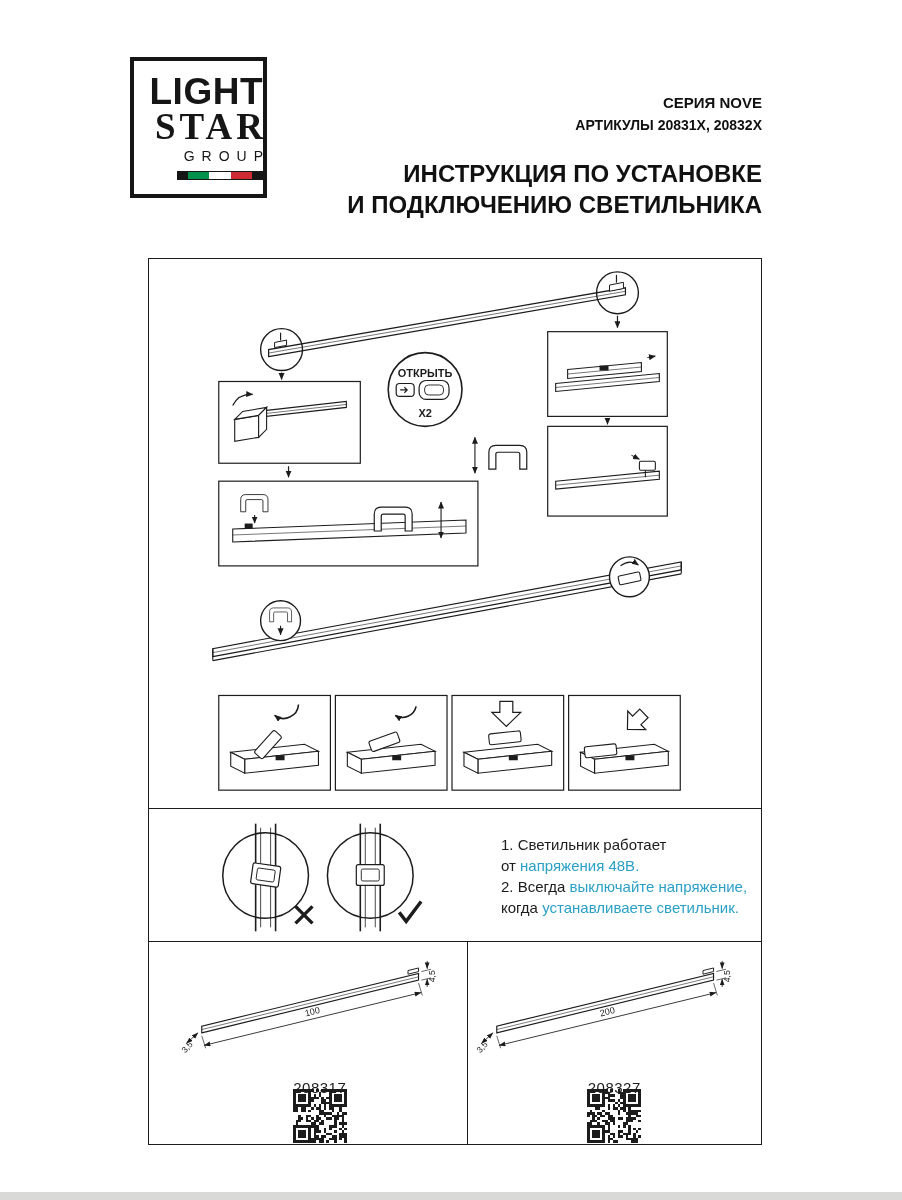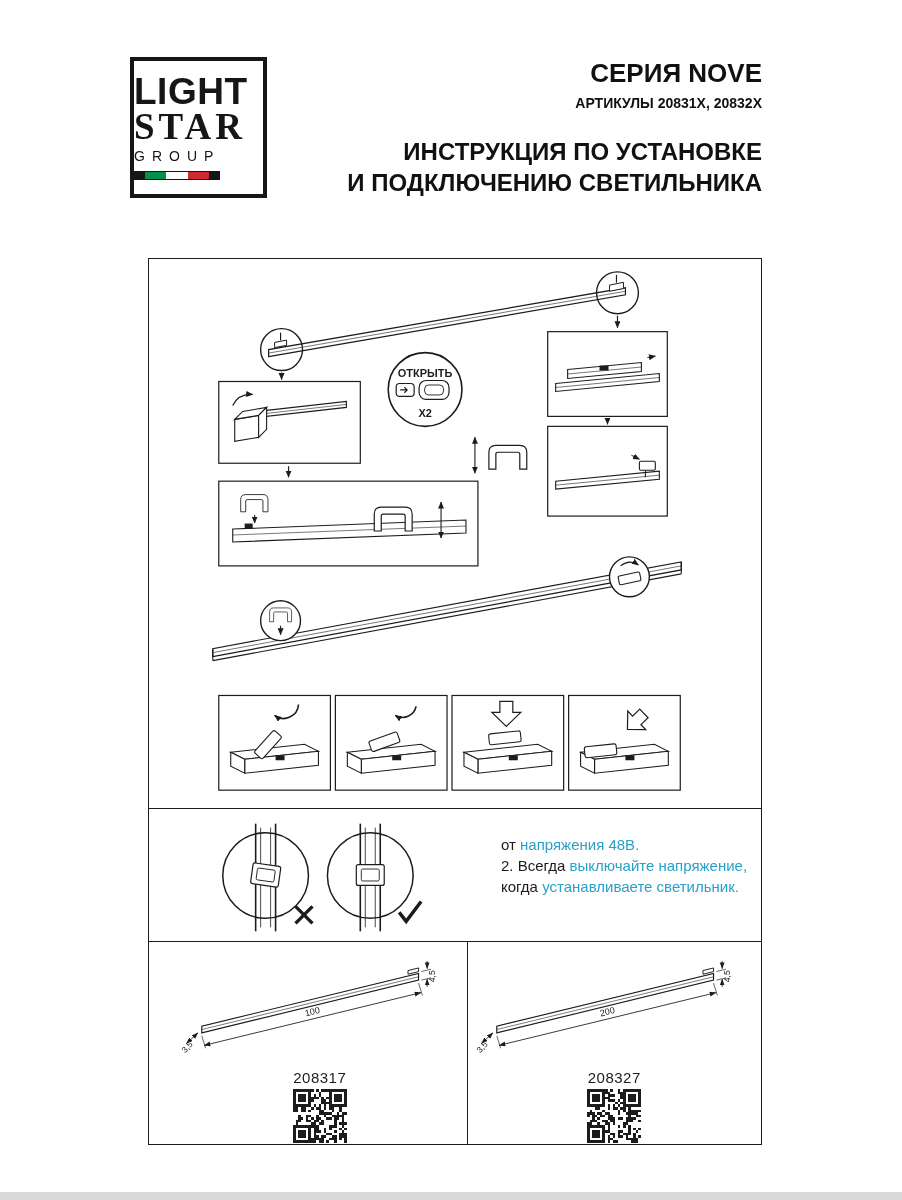--- a/index.html
+++ b/index.html
@@ -5,51 +5,51 @@
   * { margin:0; padding:0; box-sizing:border-box; }
   html,body { background:#fff; }
   body {
     width:902px; height:1200px; position:relative; overflow:hidden;
     font-family:"Liberation Sans", sans-serif; color:#1c1c1c;
   }
   svg text { font-family:"Liberation Sans", sans-serif; fill:#1c1c1c; }
 
   
   .logo-box { position:absolute; left:130px; top:57px; width:137px; height:141px;
-    border:4px solid #161616; display:flex; flex-direction:column; align-items:flex-start; justify-content:center; }
+    border:4px solid #161616; display:flex; flex-direction:column; align-items:flex-end; justify-content:center; }
   .logo-main { font-weight:700; font-size:37px; line-height:0.92; letter-spacing:0.5px; color:#161616; text-align:center; }
   .logo-l2 { letter-spacing:4px; margin-right:-4px;font-family:Liberation Serif, serif; }
   .logo-group { font-size:14px; letter-spacing:7px; margin-right:-7px; margin-top:4px; color:#161616; }
   .logo-flag { width:86px; height:9px; margin-top:7px; border:1px solid #161616; display:flex; }
   .logo-flag span { display:block; height:100%; }
   .f-black { width:12%; background:#161616; }
   .f-green { width:25.3%; background:var(--flag-green,#00924a); }
   .f-white { width:25.3%; background:#fff; }
   .f-red   { width:25.3%; background:var(--flag-red,#cd2a34); }
 
   .title-block { position:absolute; right:140px; top:58px; text-align:right; color:#111; }
-  .t-series { font-size:26px; font-weight:700; }
+  .t-series { font-size:15px; font-weight:700;margin-top:36px; }
   .t-articles { font-size:14px; font-weight:700; margin-top:6px; }
   .t-instr { font-size:24px; font-weight:700; margin-top:26px; line-height:1.28; }
 
   
   .box { position:absolute; left:148px; width:614px; border:1.6px solid #1c1c1c; background:#fff;padding-left:24px; }
   #box1 { top:258px; height:552px; }
   #box2 { top:808px; height:135px; }
   #box3 { top:941px; height:204px; display:flex; }
   .box svg.fill { position:absolute; inset:0; width:100%; height:100%; }
 
   .cell { flex:1; position:relative; }
   .cell.r { border-left:1.6px solid #1c1c1c; }
 
   .notes-text { position:absolute; left:352px; top:25px; font-size:15px; line-height:21px; color:#1c1c1c; }
   .hl { color:var(--note-blue,#2aa0c6); }
 
   .fixture { position:absolute; left:0; top:4px; width:100%; height:122px; }
-  .pcode { position:absolute; top:127px; left:0; right:0; text-align:center; font-size:15px; letter-spacing:0.5px; color:#1c1c1c; }
+  .pcode { position:absolute; top:137px; left:0; right:0; text-align:center; font-size:15px; letter-spacing:0.5px; color:#1c1c1c; }
   .qr { position:absolute; top:147px; left:50%; transform:translateX(-50%); width:54px; height:54px; }
 
   .scan-strip { position:absolute; left:0; right:0; bottom:0; height:8px; background:#d9d9d7; }
 </style>
 </head>
 <body>
 
 <div class="logo-box">
   <div class="logo-main">LIGHT</div>
   <div class="logo-main logo-l2">STAR</div>
@@ -230,20 +230,21 @@
         <line x1="227" y1="18" x2="227" y2="118" stroke-width="0.8"></line>
         <line x1="232" y1="14" x2="232" y2="122" stroke-width="1.6"></line>
         <circle cx="222" cy="66" r="43" stroke-width="1.5"></circle>
         <rect x="208" y="55" width="28" height="21" rx="2" fill="#fff" stroke-width="1.2"></rect>
         <rect x="213" y="59.5" width="18" height="12" rx="1.5" stroke-width="0.9"></rect>
       </g>
       <path d="M251,103 l7,9 l15,-20" stroke-width="3.4"></path>
     </g>
   </svg>
   <div class="notes-text">
+    <div><span>1. Светильник работает</span></div>
     <div><span>от </span><span class="hl">напряжения 48В.</span></div>
     <div><span>2. Всегда </span><span class="hl">выключайте напряжение,</span></div>
     <div><span>когда </span><span class="hl">устанавливаете светильник.</span></div>
   </div>
 </div>
 
 <div id="box3" class="box">
 
   <div class="cell">
     <svg class="fixture" viewBox="0 0 306 122">

